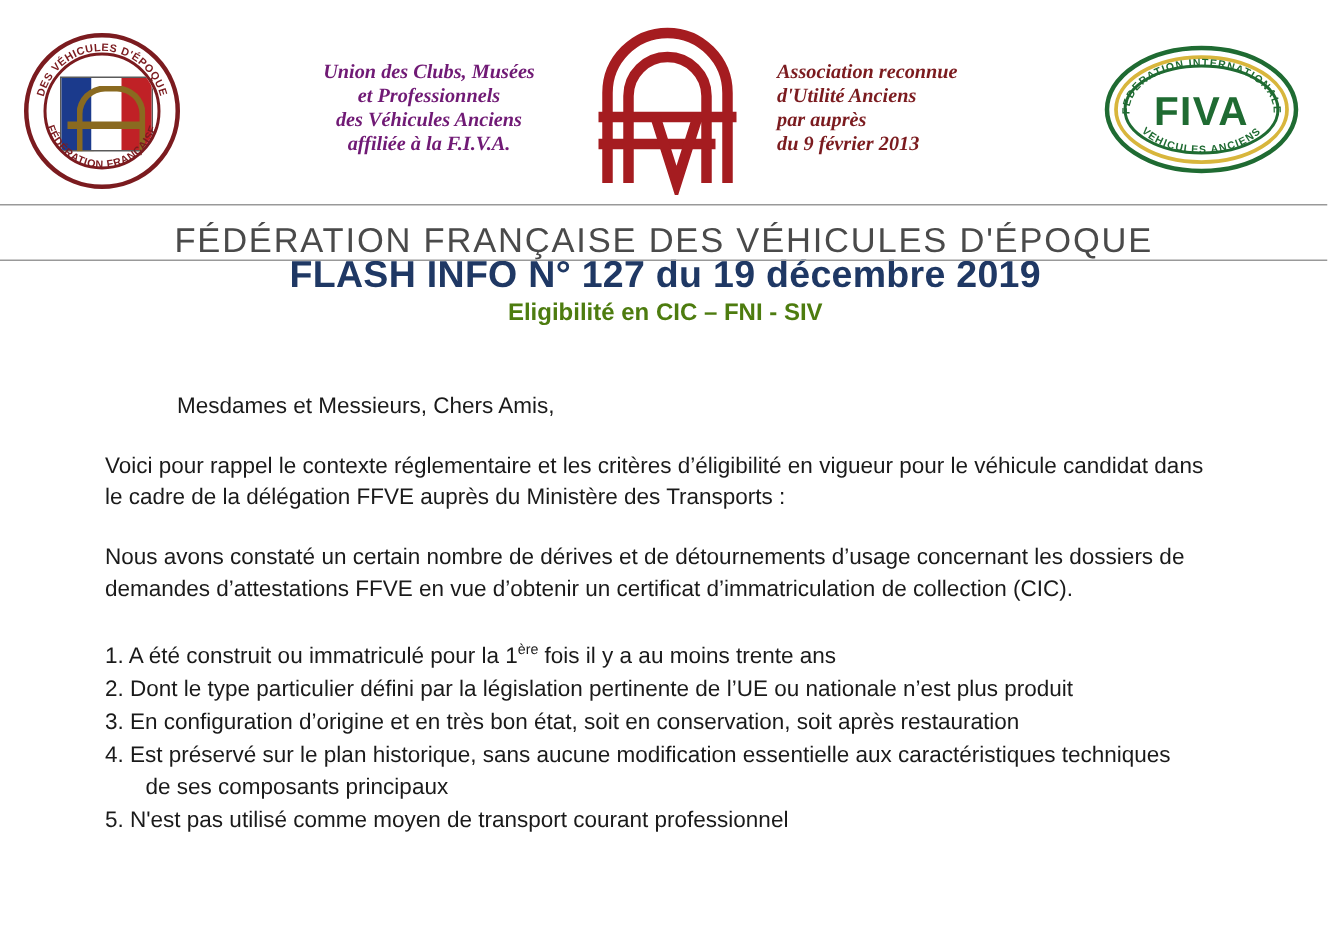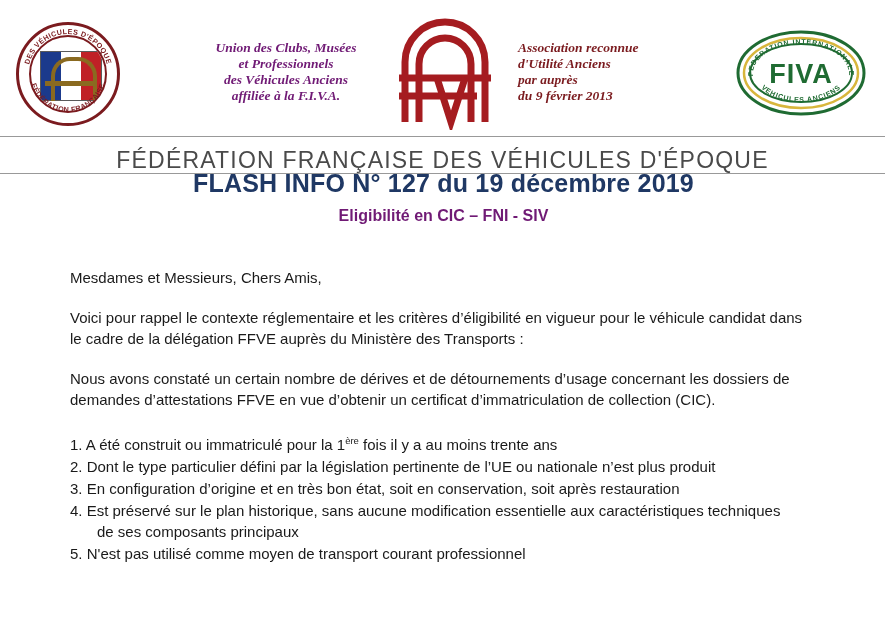--- a/index.html
+++ b/index.html
@@ -164,31 +164,31 @@
     font-weight: bold;
     font-size: 25px;
     color: #1f3864;
     letter-spacing: 0.2px;
   }
   .flash-sub {
     text-align: center;
     font-family: "Liberation Sans", sans-serif;
     font-weight: bold;
     font-size: 16px;
-    color: #701a75;
-    margin-top: 9px;
+    color: #4d7c0f;
+    margin-top: 2px;
   }
 
   .para {
     font-family: "Liberation Sans", sans-serif;
     font-size: 15px;
     line-height: 21px;
     color: #1a1a1a;
   }
-  .p-greeting { margin-top: 42px; }
+  .p-greeting { margin-top: 42px; margin-left: 48px; }
   .p-2 { margin-top: 19px; }
   .p-3 { margin-top: 19px; }
 
   .crit-list {
     margin: 20px 0 0 0;
     padding: 0;
     list-style: none;
   }
   .crit-list li {
     font-family: "Liberation Sans", sans-serif;

